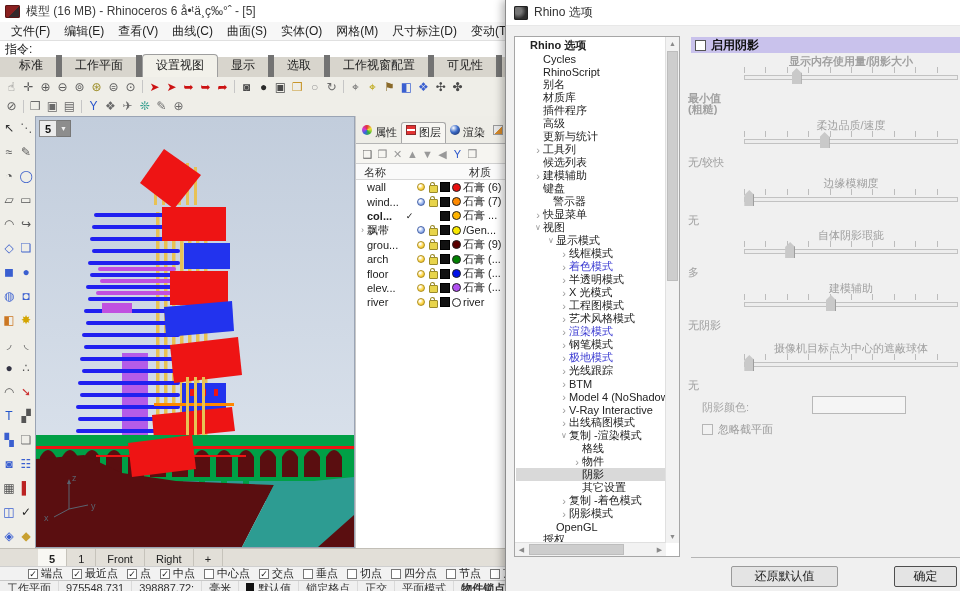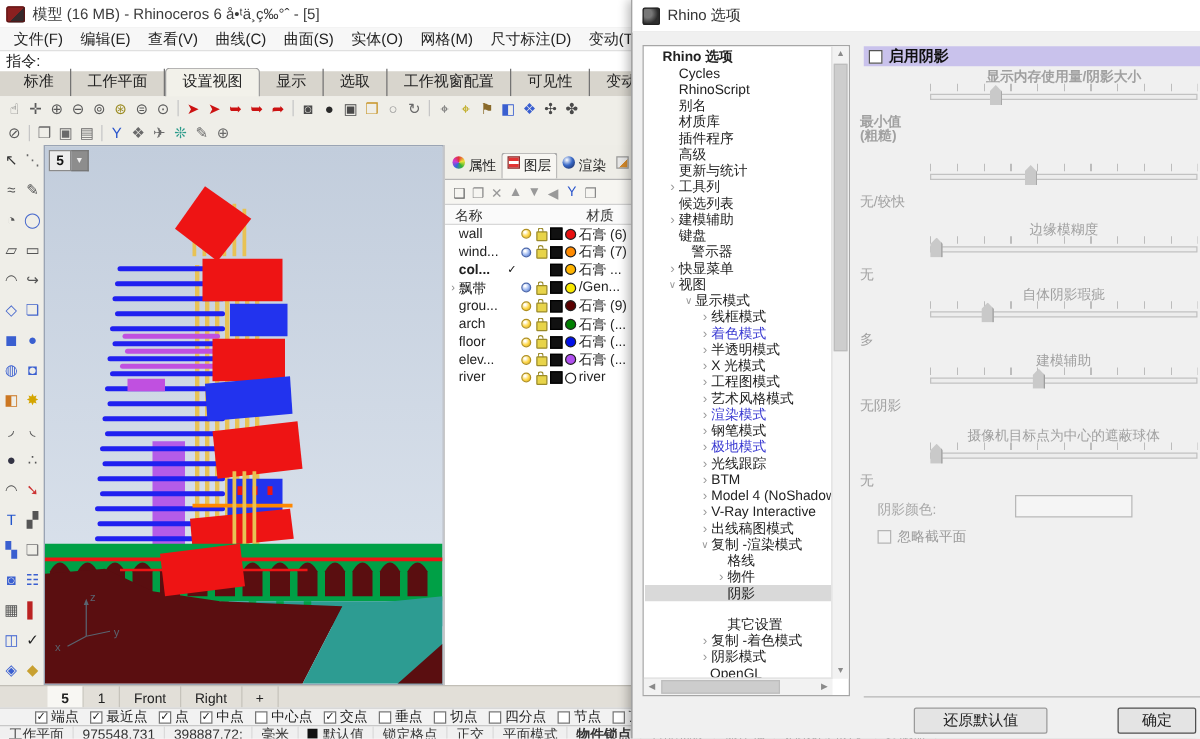--- a/index.html
+++ b/index.html
@@ -9,21 +9,21 @@
   
   #titlebar{left:0;top:0;width:960px;height:22px;background:#fff;border-bottom:1px solid #dedede;display:flex;align-items:center}
   #appicon{width:15px;height:13px;margin:0 6px 0 5px;border-radius:2px;background:linear-gradient(135deg,#8a2020 0 55%,#35292b 55%);box-shadow:inset 0 0 0 1px #5a1515}
   #wintitle{font-size:12px;color:#3c3c3c;white-space:nowrap}
   #menubar{left:0;top:22px;width:960px;height:18px;background:#f7f7f7;display:flex;align-items:center;padding-left:4px}
   .menu-item{font-size:12px;color:#222;padding:0 7px;white-space:nowrap}
   #cmdbar{left:0;top:40px;width:960px;height:17px;background:#fff;border-top:1px solid #e0e0e0;border-bottom:1px solid #cfcfcf;display:flex;align-items:center}
   #cmdlabel{font-size:12px;color:#222;padding-left:5px}
   #cmdinput{flex:1;border:0;outline:0;font-size:12px;height:14px;background:transparent}
   #tabrow{left:0;top:57px;width:960px;height:20px;background:#d8d5cd;display:flex;align-items:flex-end;padding-left:6px}
-  .ttab{font-size:12px;color:#222;padding:2px 13px 3px;border-right:1px solid #737373;white-space:nowrap}
+  .ttab{font-size:12px;color:#222;padding:2px 13px 3px;border-right:6px solid #737373;white-space:nowrap}
   .ttab.active{background:#f2f1ea;border:1px solid #9f9f9f;border-bottom:none;border-radius:4px 4px 0 0;position:relative;top:1px;padding-bottom:4px}
   #toolbar1{left:0;top:77px;width:960px;height:19px;background:#efeee8;display:flex;align-items:center;padding-left:3px}
   #toolbar2{left:0;top:96px;width:960px;height:20px;background:#efeee8;border-bottom:1px solid #cdcdc5;display:flex;align-items:center;padding-left:3px}
   .ic{display:inline-flex;width:17px;height:17px;align-items:center;justify-content:center;font-size:12px;flex:none}
   .sep{width:1px;height:13px;background:#c6c6c6;margin:0 3px;flex:none}
   
   #sidebar{left:0;top:116px;width:35px;height:432px;background:#efeee8;border-right:1px solid #c8c8c8;display:grid;grid-template-columns:17px 17px;grid-auto-rows:24px;justify-content:center;align-items:center}
   #sidebar .ic{font-size:12px}
   
   #viewport{left:35px;top:116px;width:320px;height:432px;border:1px solid #9aa4b4;box-sizing:border-box}
@@ -802,33 +802,33 @@
             <span class="tlabel">格线</span>
           </div>
           <div class="titem" style="padding-left: 56px;">
             <span class="arrow" style="font-size: 11px;">›</span>
             <span class="tlabel">物件</span>
           </div>
           <div class="titem sel" style="padding-left: 56px;">
             <span class="arrow" style="font-size: 11px;"></span>
             <span class="tlabel">阴影</span>
           </div>
-          <div class="titem" style="padding-left: 56px; margin-top: 12px;">
+          <div class="titem" style="padding-left: 56px;">
             <span class="arrow" style="font-size: 11px;"></span>
             <span class="tlabel">其它设置</span>
           </div>
           <div class="titem" style="padding-left: 43px;">
             <span class="arrow" style="font-size: 11px;">›</span>
             <span class="tlabel">复制 -着色模式</span>
           </div>
           <div class="titem" style="padding-left: 43px;">
             <span class="arrow" style="font-size: 11px;">›</span>
             <span class="tlabel">阴影模式</span>
           </div>
-          <div class="titem" style="padding-left: 42px;">
+          <div class="titem" style="padding-left: 30px;">
             <span class="arrow" style="font-size: 11px;"></span>
             <span class="tlabel">OpenGL</span>
           </div>
           <div class="titem" style="padding-left: 17px;">
             <span class="arrow" style="font-size: 11px;"></span>
             <span class="tlabel">授权</span>
           </div>
         </div>
       <div id="vscroll">
         <span class="sarr" style="top:0">▲</span>
@@ -851,20 +851,21 @@
             <div class="slab">显示内存使用量/阴影大小</div>
             <div class="sticks"></div>
             <div class="strack"></div>
             <div class="sthumb" style="left: 107.6px;"></div>
             <div class="scap">
               <div>最小值</div>
               <div>(粗糙)</div>
             </div>
           </div>
           <div class="abs" style="left: 0px; right: 0px; top: 92px; height: 60px;">
+            <div class="slab">柔边品质/速度</div>
             <div class="sticks"></div>
             <div class="strack"></div>
             <div class="sthumb" style="left: 135.55px;"></div>
             <div class="scap">
               <div>无/较快</div>
             </div>
           </div>
           <div class="abs" style="left: 0px; right: 0px; top: 150px; height: 60px;">
             <div class="slab">边缘模糊度</div>
             <div class="sticks"></div>

